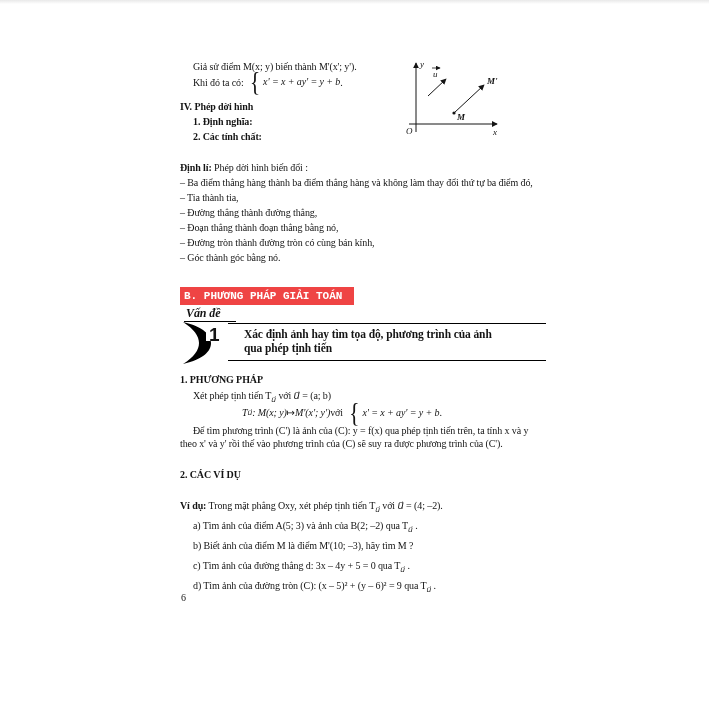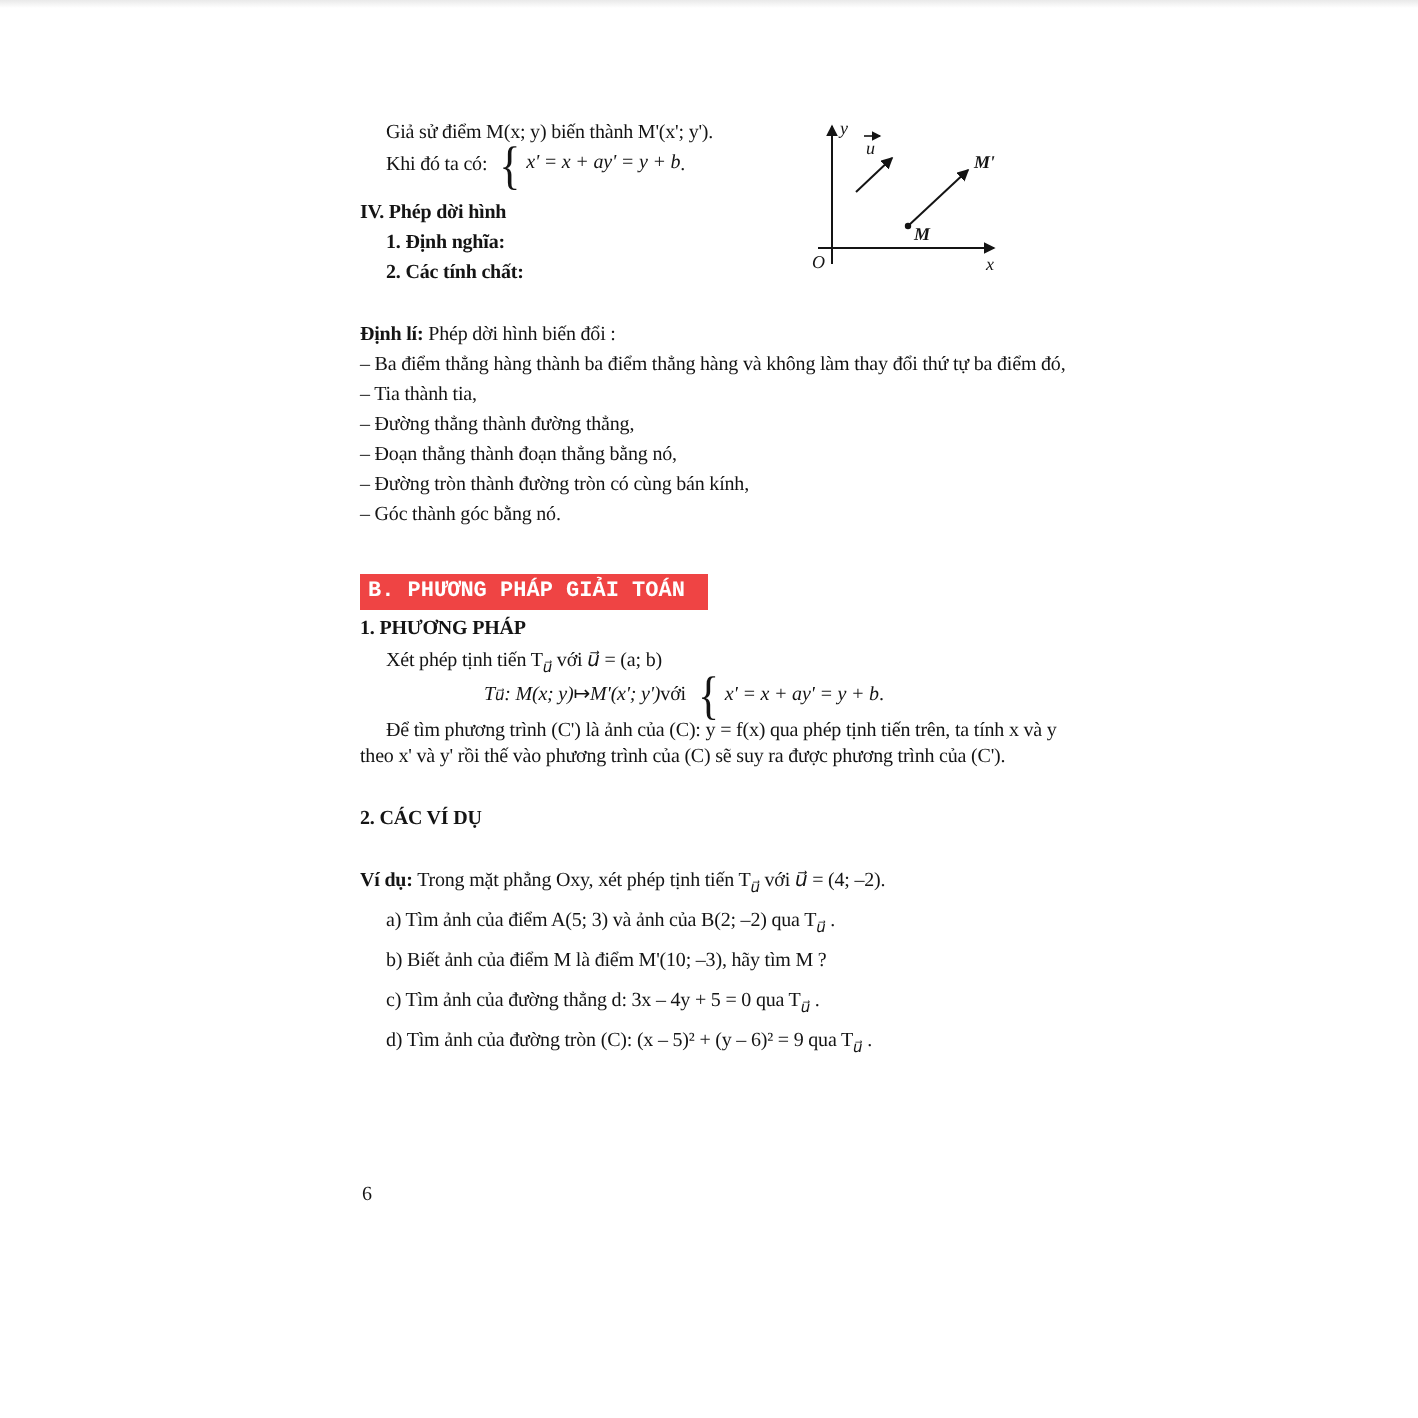--- a/index.html
+++ b/index.html
@@ -95,20 +95,31 @@
       <p>– Đường thẳng thành đường thẳng,</p>
       <p>– Đoạn thẳng thành đoạn thẳng bằng nó,</p>
       <p>– Đường tròn thành đường tròn có cùng bán kính,</p>
       <p>– Góc thành góc bằng nó.</p>
     </div>
 
     
     <div class="bar">B. PHƯƠNG PHÁP GIẢI TOÁN</div>
 
     
+    <div class="vande">
+      <span class="vande-label">Vấn đề</span>
+      <svg class="crescent" viewBox="0 0 34 44">
+        <path d="M3,1 C24,6 31,14 31,22 C31,30 24,38 3,43 C14,36 19,29 19,22 C19,15 14,8 3,1 Z" fill="#000"></path>
+      </svg>
+      <span class="vande-num">1</span>
+      <div class="vande-title">
+        <div>Xác định ảnh hay tìm tọa độ, phương trình của ảnh</div>
+        <div>qua phép tịnh tiến</div>
+      </div>
+    </div>
 
     
     <p class="b mt3">1. PHƯƠNG PHÁP</p>
     <p class="indent mt3"><span>Xét phép tịnh tiến T</span><sub class="vec">u⃗</sub><span> với </span><span class="vec">u⃗</span><span> = (a; b)</span></p>
 
     <div class="eq-row">
       <span class="math">T</span>
         <sub class="vec">u⃗</sub>
         <span class="math"> : M(x; y) </span>
         <span class="arrow-glyph">↦</span>

